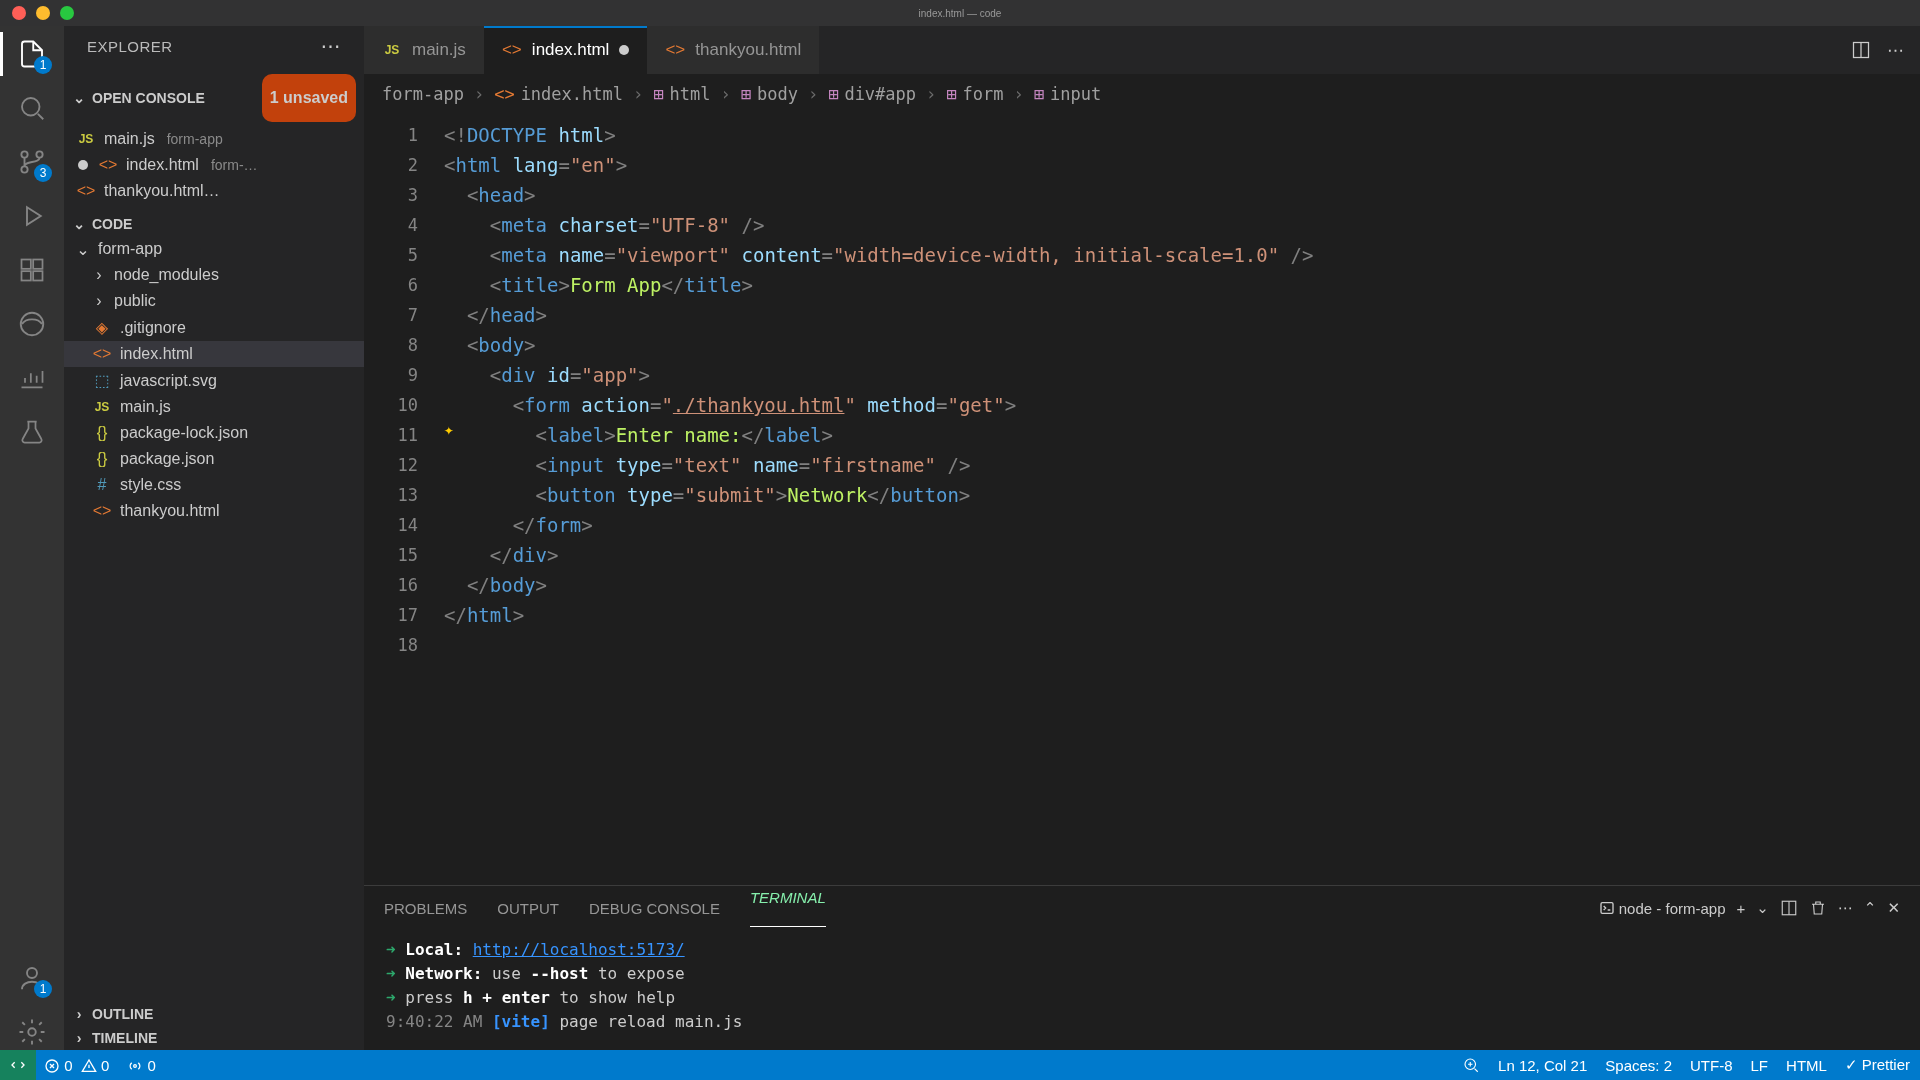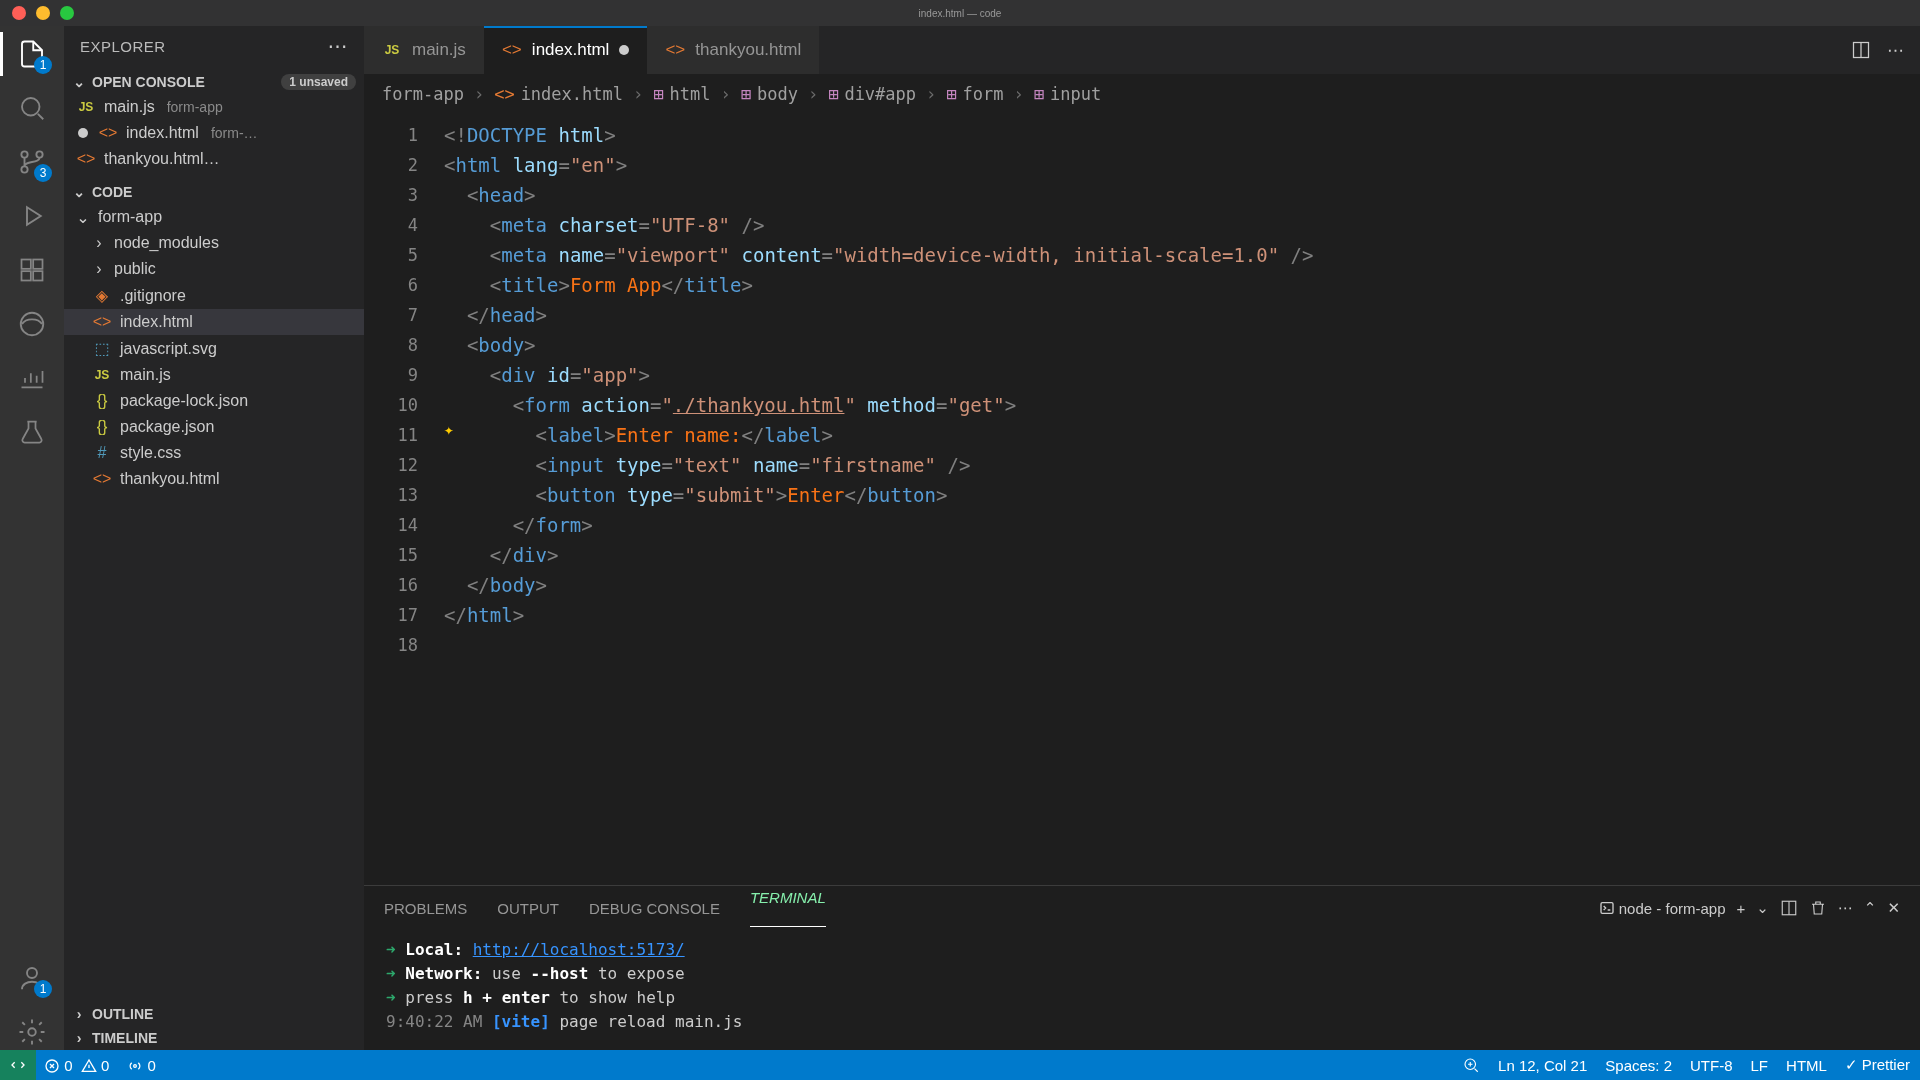--- a/index.html
+++ b/index.html
@@ -45,26 +45,26 @@
 .act-item.active::before { content: ""; position: absolute; left: -14px; top: -4px; width: 3px; height: 44px; background: #fff; }
 .badge { position: absolute; bottom: -2px; right: -2px; background: #007acc; color: #fff; font-size: 12px; border-radius: 10px; min-width: 18px; height: 18px; display: flex; align-items: center; justify-content: center; padding: 0 4px; }
 .act-spacer { flex: 1; }
 
 .sidebar {
   width: 300px;
   background: #252526;
   display: flex;
   flex-direction: column;
 }
-.side-head { display: flex; align-items: center; justify-content: space-between; padding: 10px 16px; color: #bbbbbb; font-size: 15px; letter-spacing: 0.5px; }
+.side-head { display: flex; align-items: center; justify-content: space-between; padding: 10px 23px; color: #bbbbbb; font-size: 15px; letter-spacing: 0.5px; }
 .side-head .dots { color: #ccc; font-size: 20px; line-height: 1; cursor: pointer; }
 .section { padding: 4px 0; }
 .sec-title { display: flex; align-items: center; gap: 6px; padding: 4px 8px; font-size: 14px; font-weight: bold; color: #ccc; }
 .chevron { width: 14px; height: 14px; display: inline-flex; align-items: center; justify-content: center; }
-.unsaved-pill { margin-left: auto; background: #404040; color: #ccc; font-size: 12px; padding: 1px 8px; border-radius: 10px; }
+.unsaved-pill { margin-left: auto; background: #c2410c; color: #ccc; font-size: 16px; padding: 15px 8px; border-radius: 10px; }
 .row { display: flex; align-items: center; gap: 8px; padding: 4px 12px; font-size: 16px; color: #ccc; white-space: nowrap; overflow: hidden; }
 .row .dim { color: #8a8a8a; margin-left: 4px; font-size: 14px; }
 .row.active { background: #37373d; }
 .row .mod-dot { width: 10px; height: 10px; background: #ccc; border-radius: 50%; margin-left: 2px; margin-right: 2px; flex-shrink: 0; }
 .indent { padding-left: 12px; }
 .indent2 { padding-left: 28px; }
 .file-ico { width: 20px; text-align: center; flex-shrink: 0; }
 .js { color: #cbcb41; font-weight: bold; font-size: 12px; }
 .html5 { color: #e37933; }
 .css3 { color: #519aba; }
@@ -89,21 +89,21 @@
 .code { flex: 1; padding: 6px 0 0 8px; font-size: 19px; line-height: 30px; white-space: pre; }
 .lightbulb { position: absolute; left: 80px; top: 306px; color: #ffcc00; font-size: 16px; }
 
 
 .punc { color: #808080; }
 .tag  { color: #569cd6; }
 .attr { color: #9cdcfe; }
 .str  { color: #ce9178; }
 .link { color: #ce9178; text-decoration: underline; }
 .doctype { color: #569cd6; }
-.text { color: #f97316; }
+.text { color: #bef264; }
 
 
 .panel { height: 165px; border-top: 1px solid #3c3c3c; display: flex; flex-direction: column; }
 .panel-tabs { display: flex; align-items: center; height: 44px; padding: 0 20px; gap: 30px; color: #969696; font-size: 15px; }
 .ptab.active { color: #86efac; border-bottom: 1px solid #fff; padding-bottom: 20px; font-style: italic; }
 .panel-spacer { flex: 1; }
 .panel-actions { display: flex; align-items: center; gap: 11px; color: #ccc; }
 .term { flex: 1; padding: 8px 22px; font-size: 16px; line-height: 24px; color: #ccc; }
 .arrow { color: #2da86c; }
 .bold { font-weight: bold; color: #fff; }
@@ -357,21 +357,21 @@
   <span class="punc">&lt;</span><span class="tag">head</span><span class="punc">&gt;</span>
     <span class="punc">&lt;</span><span class="tag">meta</span> <span class="attr">charset</span><span class="punc">=</span><span class="str">"UTF-8"</span> <span class="punc">/&gt;</span>
     <span class="punc">&lt;</span><span class="tag">meta</span> <span class="attr">name</span><span class="punc">=</span><span class="str">"viewport"</span> <span class="attr">content</span><span class="punc">=</span><span class="str">"width=device-width, initial-scale=1.0"</span> <span class="punc">/&gt;</span>
     <span class="punc">&lt;</span><span class="tag">title</span><span class="punc">&gt;</span><span class="text">Form App</span><span class="punc">&lt;/</span><span class="tag">title</span><span class="punc">&gt;</span>
   <span class="punc">&lt;/</span><span class="tag">head</span><span class="punc">&gt;</span>
   <span class="punc">&lt;</span><span class="tag">body</span><span class="punc">&gt;</span>
     <span class="punc">&lt;</span><span class="tag">div</span> <span class="attr">id</span><span class="punc">=</span><span class="str">"app"</span><span class="punc">&gt;</span>
       <span class="punc">&lt;</span><span class="tag">form</span> <span class="attr">action</span><span class="punc">=</span><span class="str">"</span><span class="link">./thankyou.html</span><span class="str">"</span> <span class="attr">method</span><span class="punc">=</span><span class="str">"get"</span><span class="punc">&gt;</span>
         <span class="punc">&lt;</span><span class="tag">label</span><span class="punc">&gt;</span><span class="text">Enter name:</span><span class="punc">&lt;/</span><span class="tag">label</span><span class="punc">&gt;</span>
         <span class="punc">&lt;</span><span class="tag">input</span> <span class="attr">type</span><span class="punc">=</span><span class="str">"text"</span> <span class="attr">name</span><span class="punc">=</span><span class="str">"firstname"</span> <span class="punc">/&gt;</span>
-        <span class="punc">&lt;</span><span class="tag">button</span> <span class="attr">type</span><span class="punc">=</span><span class="str">"submit"</span><span class="punc">&gt;</span><span class="text">Enter</span><span class="punc">&lt;/</span><span class="tag">button</span><span class="punc">&gt;</span>
+        <span class="punc">&lt;</span><span class="tag">button</span> <span class="attr">type</span><span class="punc">=</span><span class="str">"submit"</span><span class="punc">&gt;</span><span class="text">Network</span><span class="punc">&lt;/</span><span class="tag">button</span><span class="punc">&gt;</span>
       <span class="punc">&lt;/</span><span class="tag">form</span><span class="punc">&gt;</span>
     <span class="punc">&lt;/</span><span class="tag">div</span><span class="punc">&gt;</span>
   <span class="punc">&lt;/</span><span class="tag">body</span><span class="punc">&gt;</span>
 <span class="punc">&lt;/</span><span class="tag">html</span><span class="punc">&gt;</span>
 </div>
     </div>
 
     <div class="panel">
       <div class="panel-tabs">
         <span class="ptab">PROBLEMS</span>

